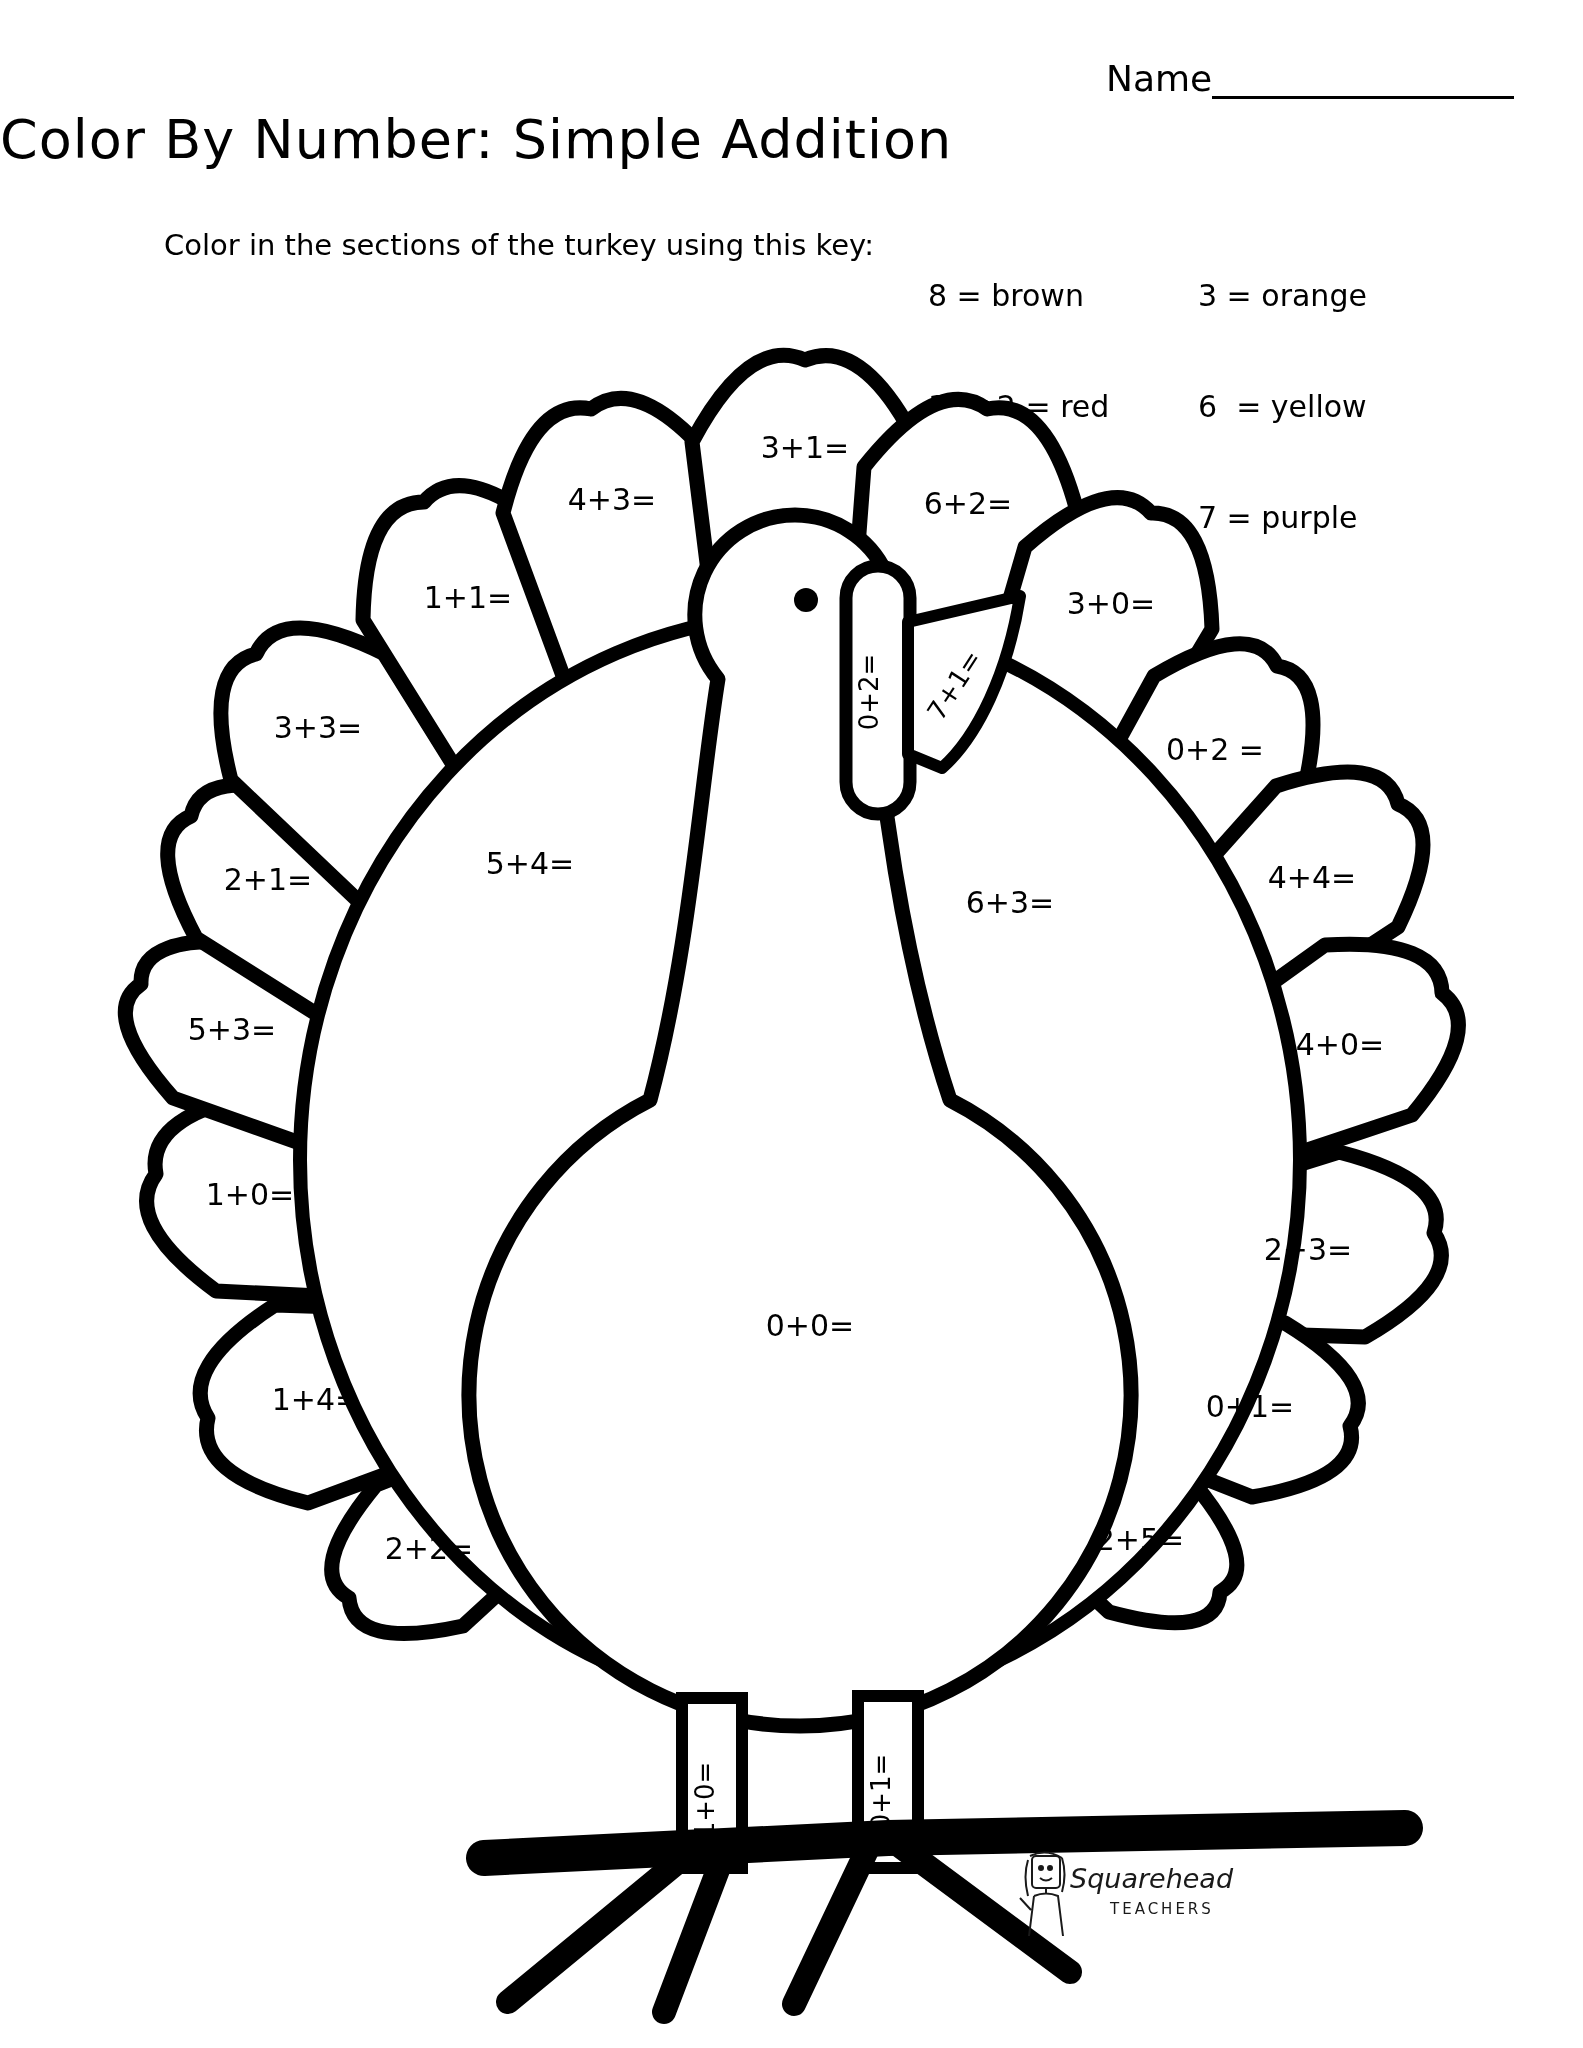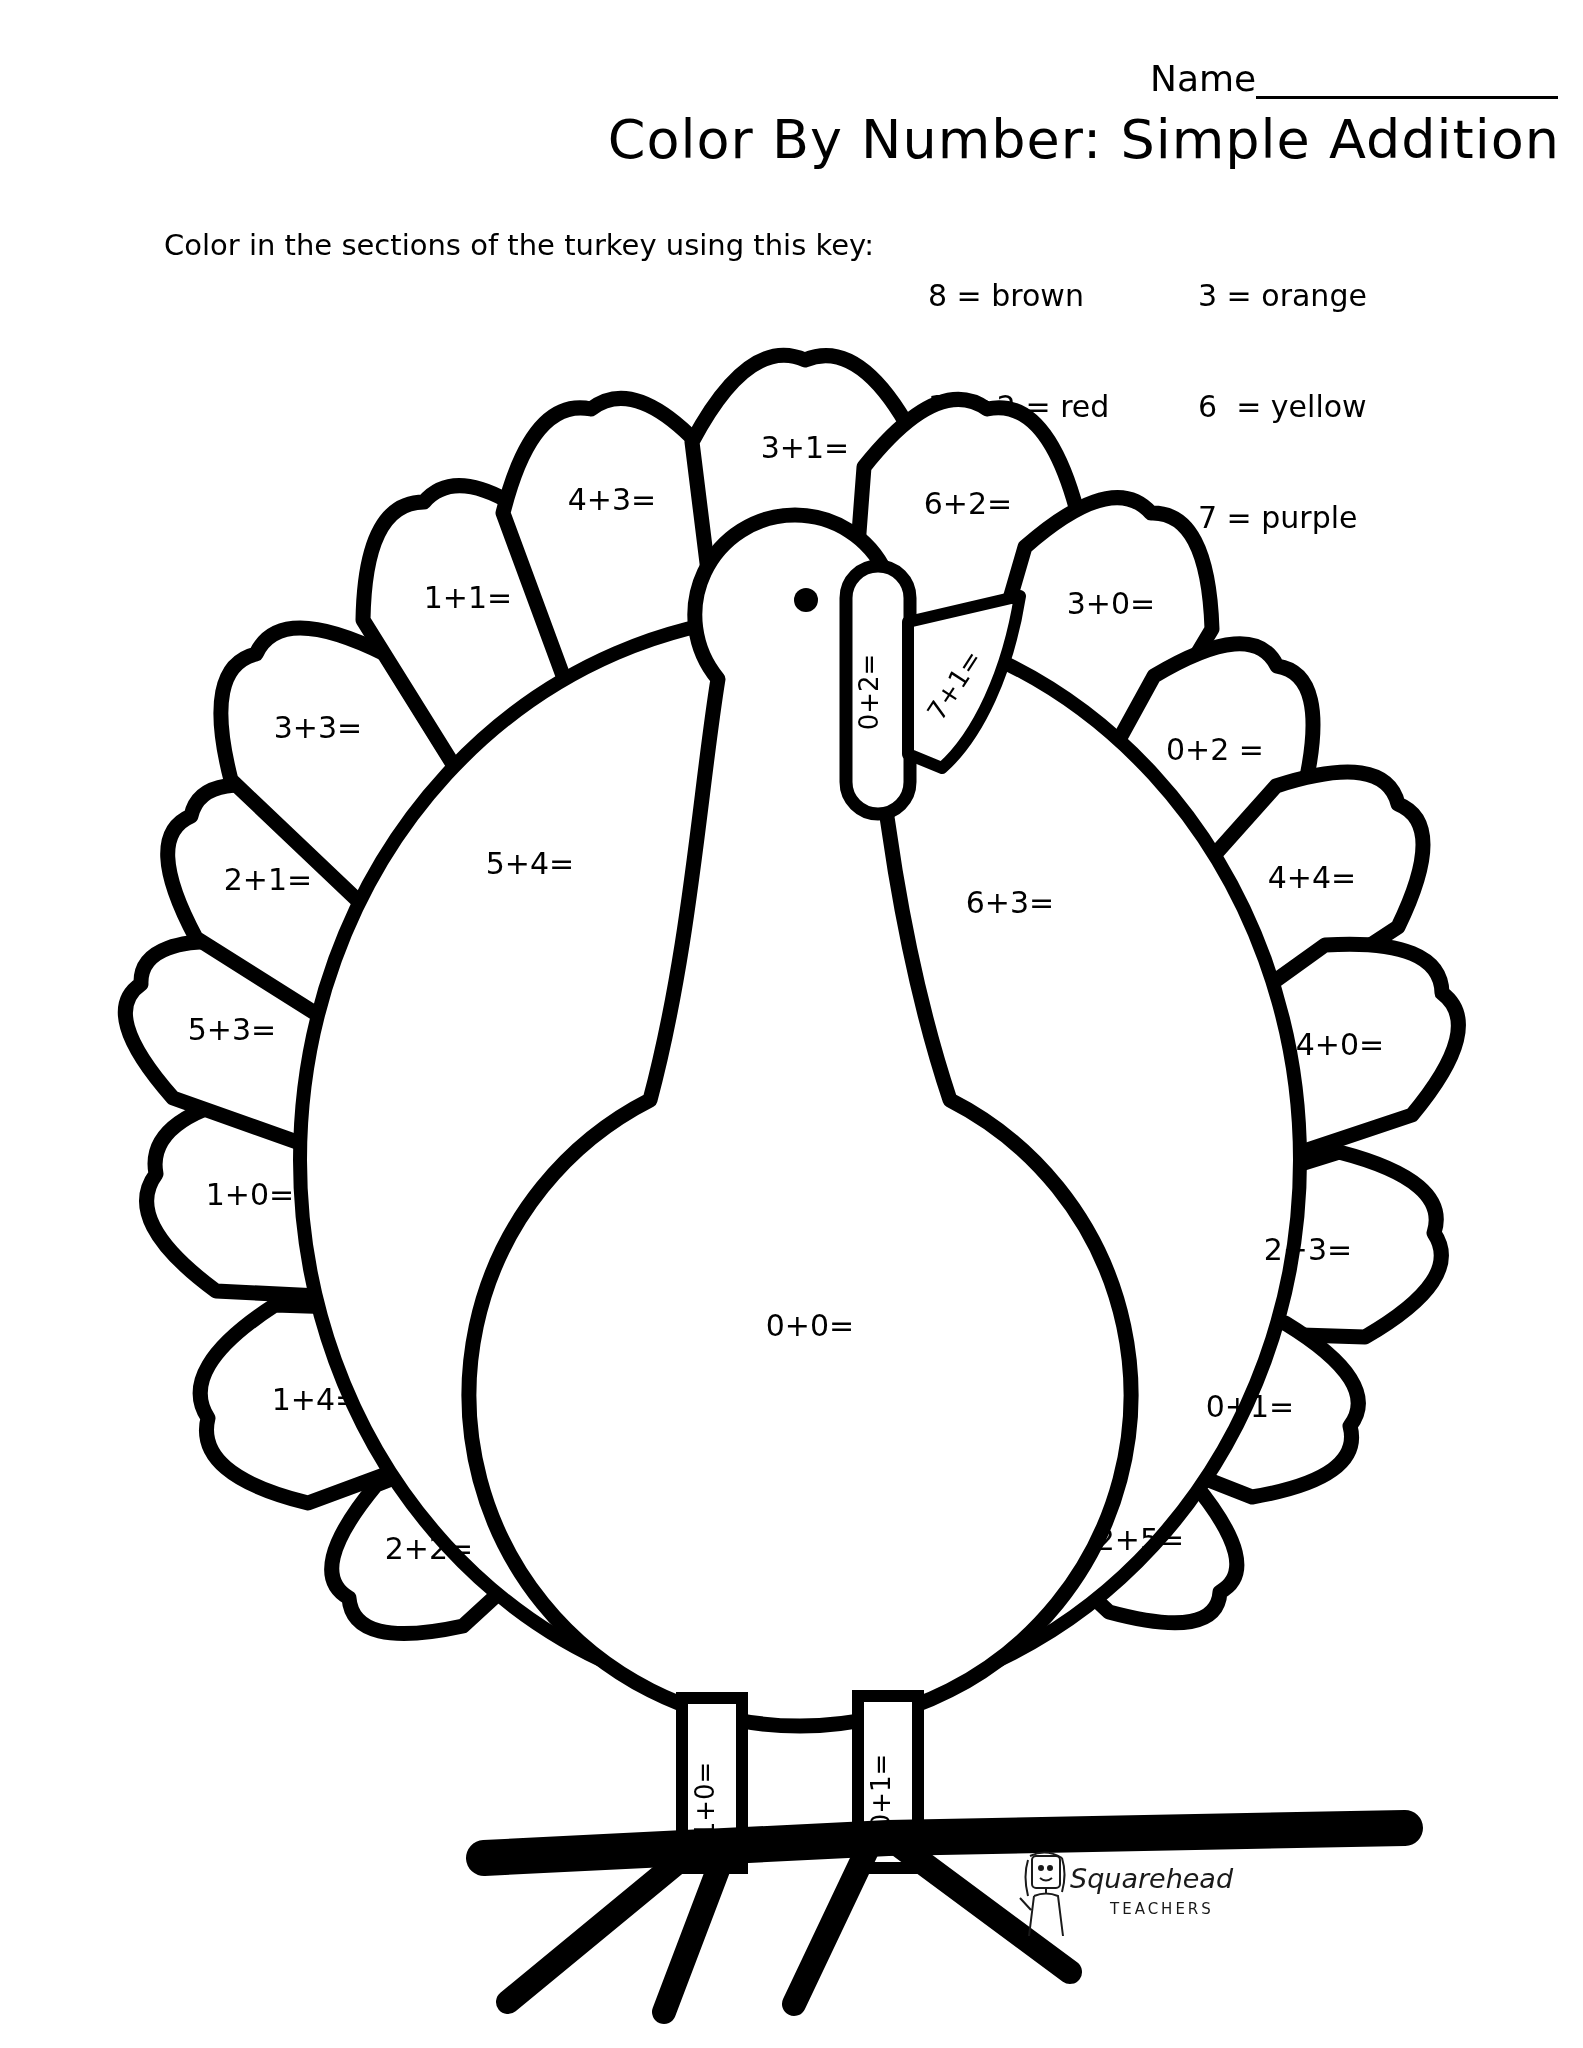--- a/index.html
+++ b/index.html
@@ -1,22 +1,22 @@
 <!DOCTYPE html>
 <html><head>
 <meta charset="utf-8">
 <style>
   html,body{margin:0;padding:0;background:#fff;}
   body{
     width:1583px;height:2048px;position:relative;overflow:hidden;
     font-family:"DejaVu Sans","Liberation Sans",sans-serif;color:#000;
   }
-  .name-row{position:absolute;top:58px;left:1150px;font-size:36px;white-space:nowrap;}
+  .name-row{position:absolute;top:58px;left:1106px;font-size:36px;white-space:nowrap;}
   .name-line{display:inline-block;width:302px;border-bottom:3px solid #000;height:34px;vertical-align:bottom;}
-  .page-title{position:absolute;top:108px;left:0;width:1560px;text-align:right;font-size:54px;letter-spacing:1px;}
+  .page-title{position:absolute;top:108px;left:0;width:1560px;text-align:left;font-size:54px;letter-spacing:1px;}
   .instruction{position:absolute;top:228px;left:164px;font-size:29px;}
   .key-col{position:absolute;font-size:30px;line-height:37px;white-space:pre;}
   #key-col-1{left:928px;top:203px;}
   #key-col-2{left:1198px;top:203px;}
   svg.turkey{position:absolute;left:0;top:0;}
   .lbl{font-size:30px;fill:#000;}
   .lbl-sm{font-size:26px;fill:#000;}
   .logo-title{font-size:27px;fill:#1a1a1a;font-style:italic;}
   .logo-sub{font-size:15px;fill:#1a1a1a;letter-spacing:3px;}
 </style>

